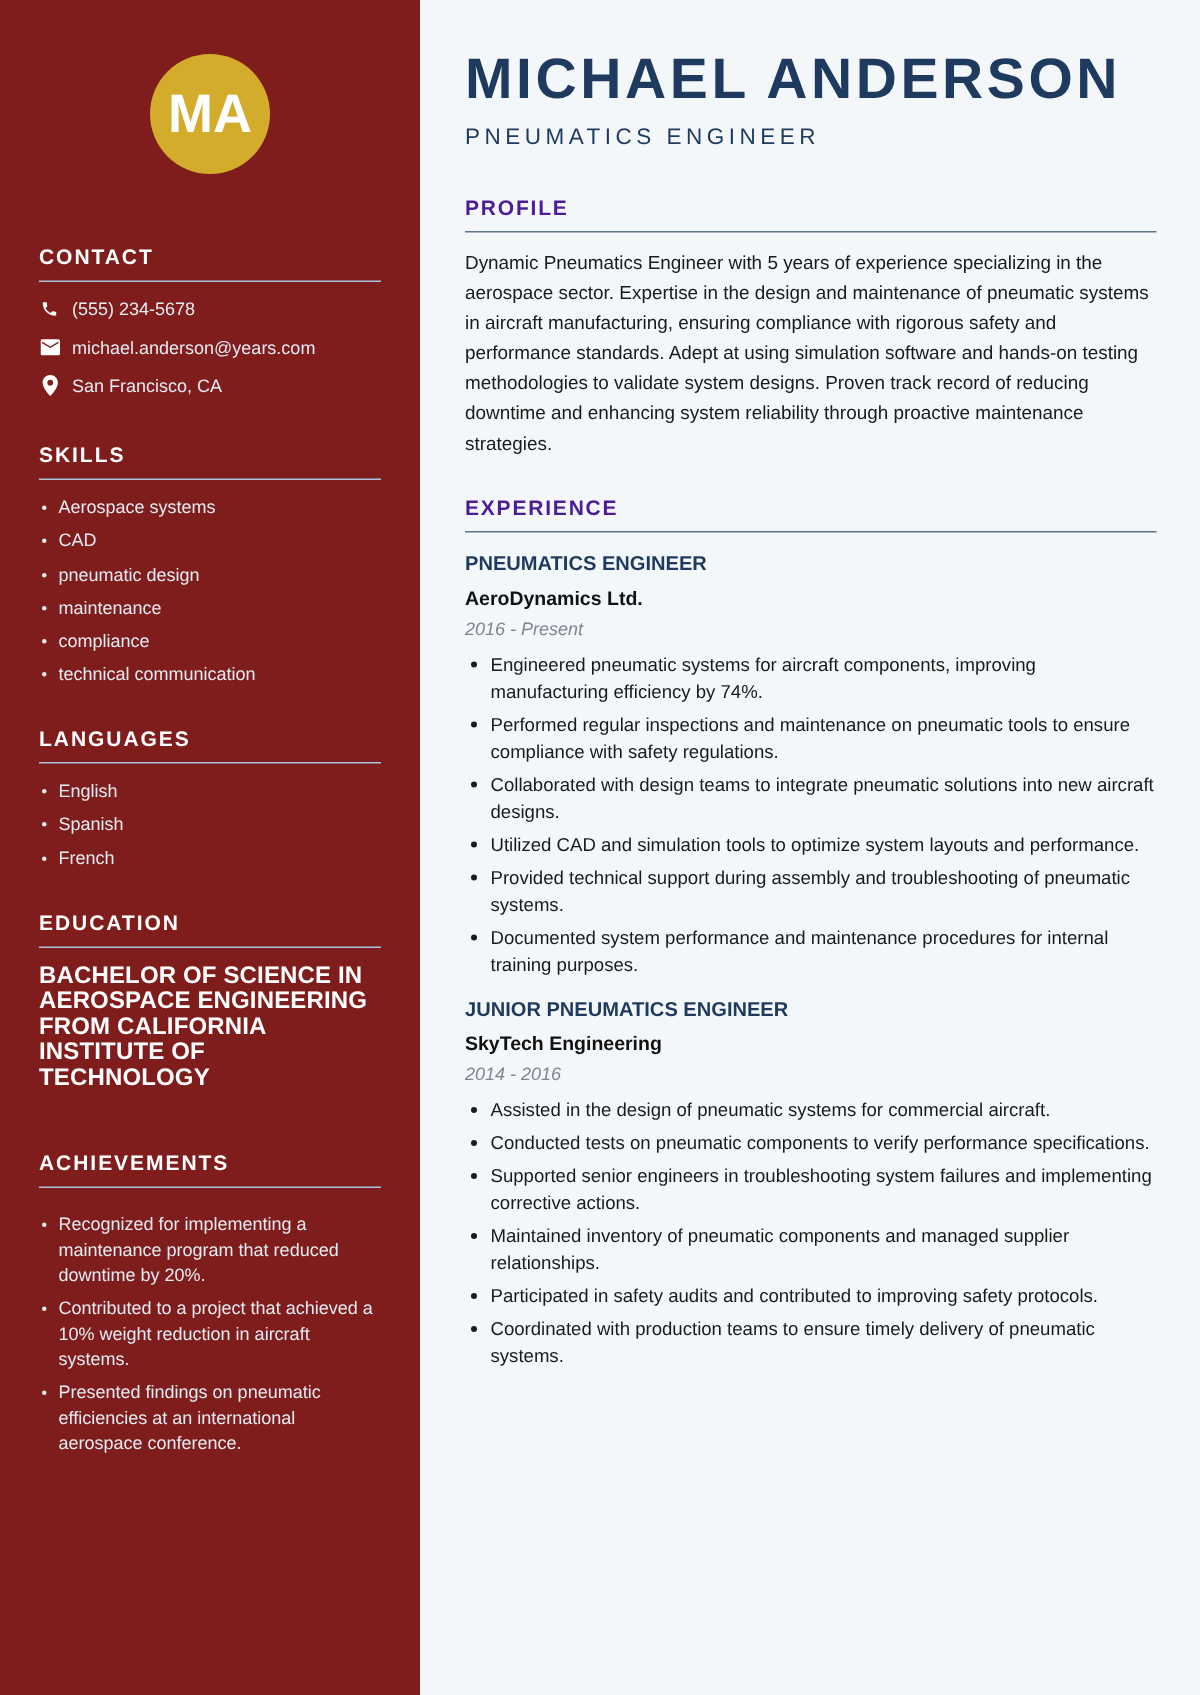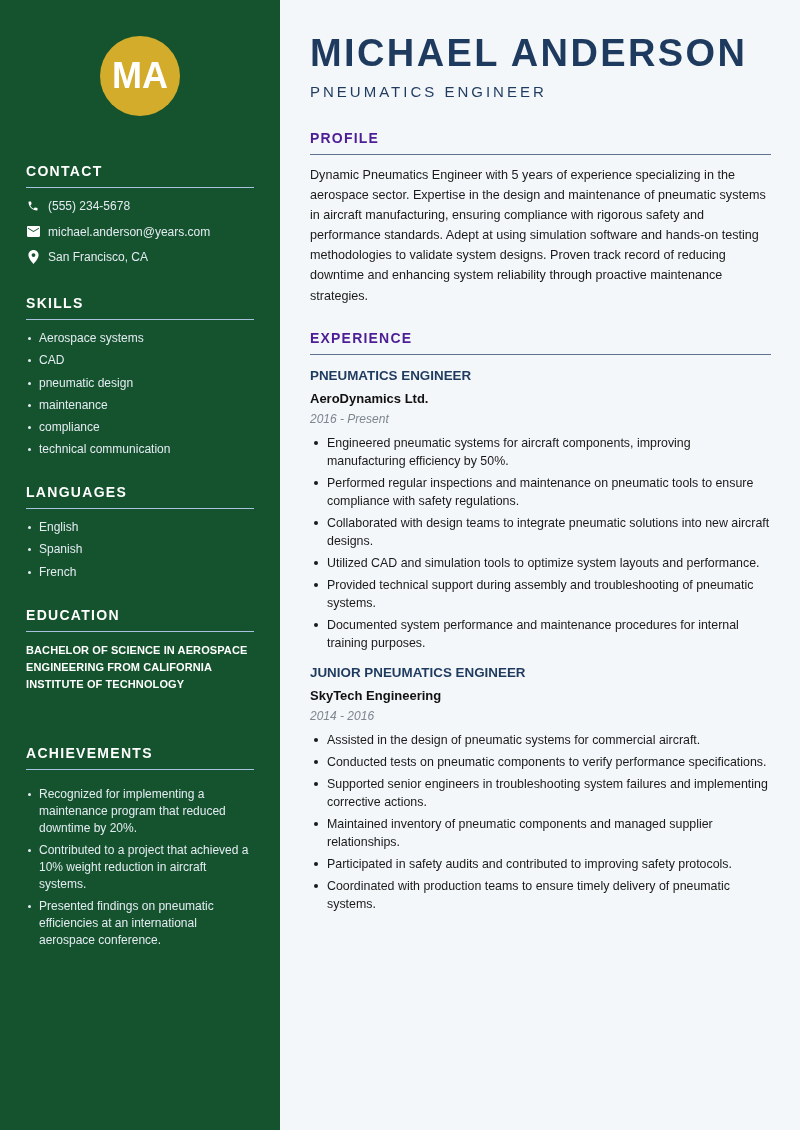--- a/index.html
+++ b/index.html
@@ -4,21 +4,21 @@
 <style>
   * { box-sizing: border-box; margin: 0; padding: 0; }
   html, body { width: 800px; height: 1130px; overflow: hidden; }
   body {
     font-family: "Liberation Sans", "DejaVu Sans", sans-serif;
     background: #f4f7f9;
     position: relative;
   }
   .page { display: flex; width: 800px; height: 1130px; }
   .sidebar {
-    width: 280px; height: 1130px; background: #14532d; color: #ffffff;
+    width: 280px; height: 1130px; background: #7f1d1d; color: #ffffff;
     padding: 36px 26px 0 26px; flex-shrink: 0;
   }
   .avatar {
     width: 80px; height: 80px; border-radius: 50%; background: #d4ac2b;
     margin: 0 auto; display: flex; align-items: center; justify-content: center;
     color: #ffffff; font-weight: bold; font-size: 36px; letter-spacing: 0px;
   }
   .side-section { margin-top: 0; }
   .side-title {
     font-size: 14px; font-weight: bold; letter-spacing: 1.3px; color: #ffffff;
@@ -33,21 +33,21 @@
   .side-list { list-style: none; }
   .side-list li {
     position: relative; padding-left: 13px; font-size: 12px; color: #e4ebf3;
     line-height: 17px; margin-bottom: 5.2px;
   }
   .side-list li::before {
     content: ""; position: absolute; left: 2px; top: 7px; width: 3px; height: 3px;
     background: #e4ebf3; border-radius: 50%;
   }
   .edu-text {
-    font-size: 11px; font-weight: bold; line-height: 17px; color: #ffffff;
+    font-size: 16px; font-weight: bold; line-height: 17px; color: #ffffff;
     letter-spacing: 0.1px;
   }
   .main { flex: 1; padding: 32px 29px 0 30px; }
   .name {
     font-size: 38px; font-weight: bold; color: #1e3a5f; letter-spacing: 2.4px;
     line-height: 42px;
   }
   .role {
     font-size: 15px; color: #1e3a5f; letter-spacing: 3px; margin-top: 8px;
     line-height: 20px;
@@ -128,21 +128,21 @@
         <li>Spanish</li>
         <li>French</li>
       </ul>
     </section>
 
     <section class="side-section" style="margin-top:26px">
       <h2 class="side-title">EDUCATION</h2>
       <p class="edu-text">BACHELOR OF SCIENCE IN AEROSPACE ENGINEERING FROM CALIFORNIA INSTITUTE OF TECHNOLOGY</p>
     </section>
 
-    <section class="side-section" style="margin-top:52px">
+    <section class="side-section" style="margin-top:40px">
       <h2 class="side-title" style="margin-bottom:16px">ACHIEVEMENTS</h2>
       <ul class="side-list">
         <li>Recognized for implementing a maintenance program that reduced downtime by 20%.</li>
         <li>Contributed to a project that achieved a 10% weight reduction in aircraft systems.</li>
         <li>Presented findings on pneumatic efficiencies at an international aerospace conference.</li>
       </ul>
     </section>
   </aside>
 
   <main class="main">
@@ -155,21 +155,21 @@
     </section>
 
     <section style="margin-top:24px">
       <h2 class="main-title">EXPERIENCE</h2>
 
       <div>
         <div class="job-title">PNEUMATICS ENGINEER</div>
         <div class="job-company">AeroDynamics Ltd.</div>
         <div class="job-dates">2016 - Present</div>
         <ul class="job-list">
-          <li>Engineered pneumatic systems for aircraft components, improving manufacturing efficiency by 50%.</li>
+          <li>Engineered pneumatic systems for aircraft components, improving manufacturing efficiency by 74%.</li>
           <li>Performed regular inspections and maintenance on pneumatic tools to ensure compliance with safety regulations.</li>
           <li>Collaborated with design teams to integrate pneumatic solutions into new aircraft designs.</li>
           <li>Utilized CAD and simulation tools to optimize system layouts and performance.</li>
           <li>Provided technical support during assembly and troubleshooting of pneumatic systems.</li>
           <li>Documented system performance and maintenance procedures for internal training purposes.</li>
         </ul>
       </div>
 
       <div style="margin-top:6px">
         <div class="job-title">JUNIOR PNEUMATICS ENGINEER</div>

